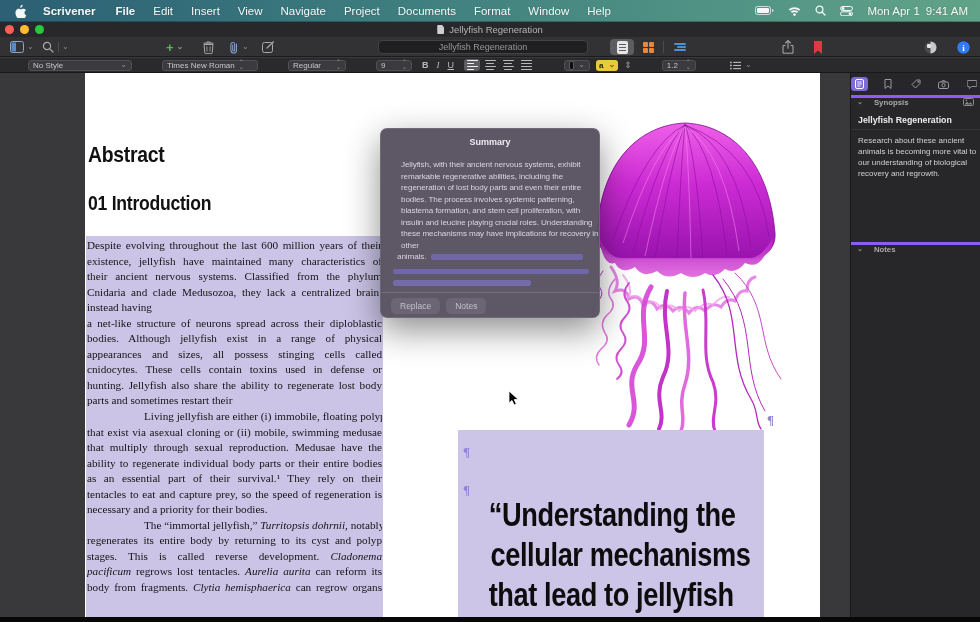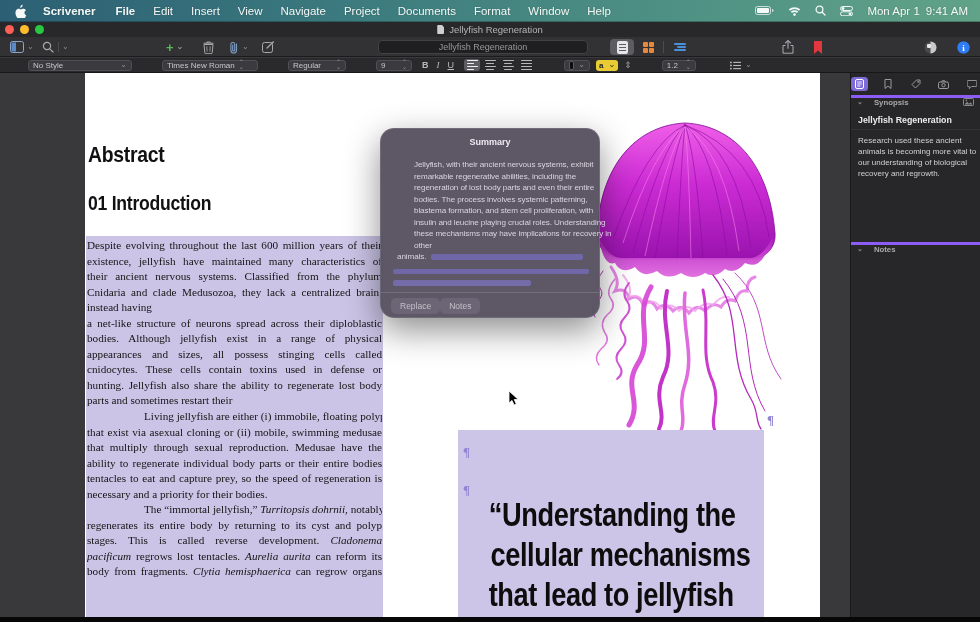--- a/index.html
+++ b/index.html
@@ -102,32 +102,32 @@
   #pq-out { left:682px; top:339px; }
 
   
   #jelly { position:absolute; left:478px; top:38px; width:242px; height:322px; }
 
   
   #cursor { position:absolute; left:423px; top:318px; width:11px; height:15px; z-index:99; }
 
   
   #popup { position:absolute; left:380px; top:128px; width:220px; height:190px; z-index:50;
-    background:rgba(88,82,97,.97); border:1px solid rgba(255,255,255,.12); border-radius:14px;
+    background:rgba(88,82,97,.97); border:1px solid rgba(255,255,255,.12); border-radius:7px;
     box-shadow:0 12px 34px rgba(0,0,0,.45); color:#d9d5df; }
   #popup .ptitle { text-align:center; font-size:9px; font-weight:700; color:#edebf1; padding-top:8px; }
-  #popup .pbody { padding:12px 12px 0 20px;margin-left:13px; }
+  #popup .pbody { padding:12px 12px 0 20px; }
   .sline { font-size:8.1px; line-height:11.5px; letter-spacing:-.1px; white-space:nowrap; }
   .animrow { display:flex; align-items:center; gap:5px; height:11.5px; }
   .skel { height:5.5px; border-radius:2px; background:#6f67a8; }
   .skel.grow { flex:1; }
   .skel.full { width:196px; margin:6px 12px 0 12px; }
   .skel.part { width:138px; margin:6px 12px 0 12px; background:#746ca9; }
   #popup .pdivider { position:absolute; left:0; right:0; top:163px; height:1px; background:rgba(255,255,255,.14); }
-  #popup .pbuttons { position:absolute; left:10px; top:169px; display:flex; gap:0; }
+  #popup .pbuttons { position:absolute; left:10px; top:169px; display:flex; gap:6px; }
   .pbtn { background:#6c6575; border-radius:5px; font-size:8.5px; color:#c3bfc9; padding:3px 9px; }
 
   
   #inspector { position:absolute; left:850px; top:0; width:130px; height:544px; background:#27272a;
     border-left:1px solid #19191b; color:#b7b7b9; }
   #insp-tabs { display:flex; justify-content:center; align-items:center; gap:11px; height:22px; }
   .itab { width:17px; height:14px; border-radius:3.5px; display:flex; align-items:center; justify-content:center; }
   .itab.sel { background:#7e6bd8; }
   .isec { display:flex; align-items:flex-start; gap:11px; height:15px; padding:0 6px;
     font-size:7.8px; font-weight:700; color:#a9a9ac; border-top:3px solid #8b5cf6; }
@@ -432,20 +432,21 @@
           <div class="tline"><span>a net-like structure of neurons spread across their diploblastic</span></div>
           <div class="tline"><span>bodies. Although jellyfish exist in a range of physical</span></div>
           <div class="tline"><span>appearances and sizes, all possess stinging cells called</span></div>
           <div class="tline"><span>cnidocytes. These cells contain toxins used in defense or</span></div>
           <div class="tline"><span>hunting. Jellyfish also share the ability to regenerate lost body</span></div>
           <div class="tline end"><span>parts and sometimes restart their</span></div>
           <div class="tline ind"><span>Living jellyfish are either (i) immobile, floating polyps</span></div>
           <div class="tline"><span>that exist via asexual cloning or (ii) mobile, swimming medusae</span></div>
           <div class="tline"><span>that multiply through sexual reproduction. Medusae have the</span></div>
           <div class="tline"><span>ability to regenerate individual body parts or their entire bodies</span></div>
+          <div class="tline"><span>as an essential part of their survival.¹ They rely on their</span></div>
           <div class="tline"><span>tentacles to eat and capture prey, so the speed of regeneration is</span></div>
           <div class="tline end"><span>necessary and a priority for their bodies.</span></div>
           <div class="tline ind"><span>The “immortal jellyfish,” </span><span class="it">Turritopsis dohrnii</span><span>, notably</span></div>
           <div class="tline"><span>regenerates its entire body by returning to its cyst and polyp</span></div>
           <div class="tline"><span>stages. This is called reverse development. </span><span class="it">Cladonema</span></div>
           <div class="tline"><span class="it">pacificum</span><span> regrows lost tentacles. </span><span class="it">Aurelia aurita</span><span> can reform its</span></div>
           <div class="tline"><span>body from fragments. </span><span class="it">Clytia hemisphaerica</span><span> can regrow organs</span></div>
         </div>
 
       <span class="pilcrow" id="pq-out">¶</span>
@@ -530,21 +531,21 @@
         <svg class="right" width="11" height="8" viewBox="0 0 11 8">
           <rect x="0.5" y="0.5" width="10" height="7" rx="1" fill="none" stroke="#8a8a8d"></rect>
           <path d="M1.5 6.5 4 3.8l2 2 1.5-1.6 2 2.3z" fill="#8a8a8d"></path>
           <circle cx="3.4" cy="2.4" r=".8" fill="#8a8a8d"></circle>
         </svg>
       </div>
 
       <div id="insp-title">Jellyfish Regeneration</div>
 
       <div id="insp-syn">
-          <div class="inspline">Research used these ancient</div>
+          <div class="inspline">Research about these ancient</div>
           <div class="inspline">animals is becoming more vital to</div>
           <div class="inspline">our understanding of biological</div>
           <div class="inspline">recovery and regrowth.</div>
         </div>
 
       <div class="isec" id="insp-notes">
         <span class="chevtiny">⌄</span>
         <span>Notes</span>
       </div>
     </aside>

